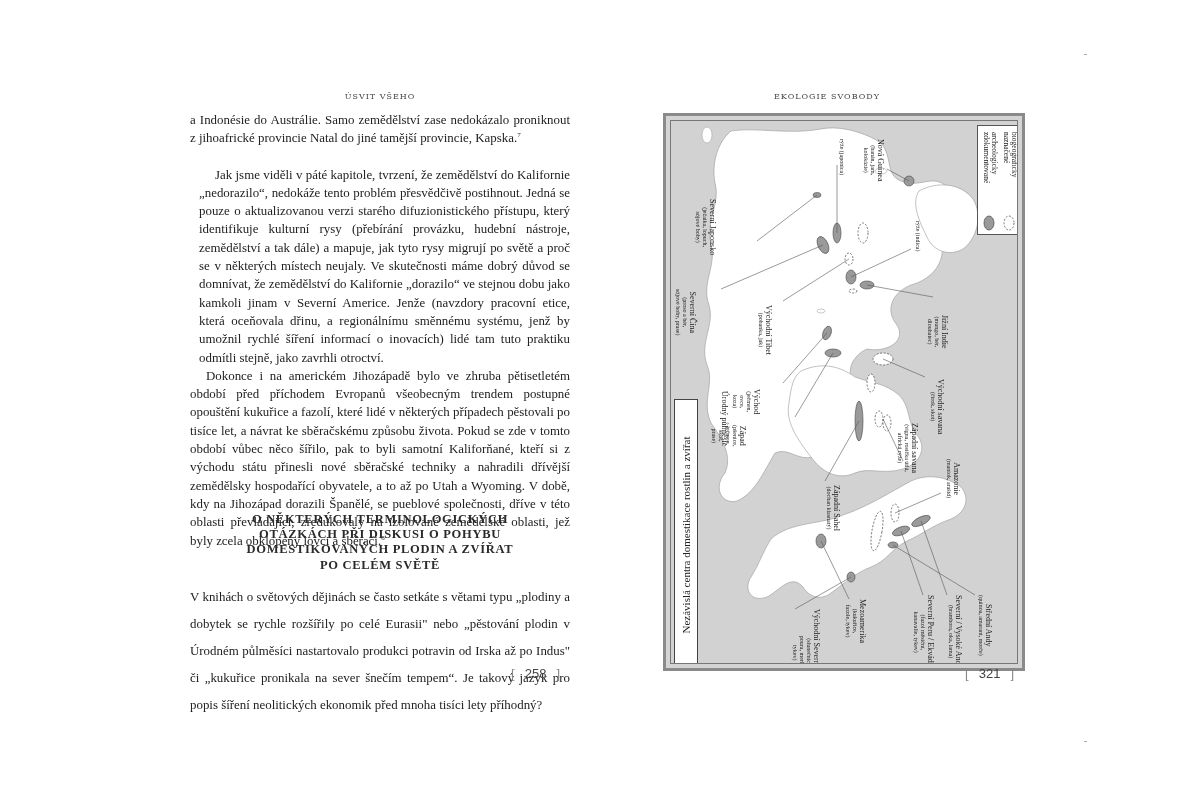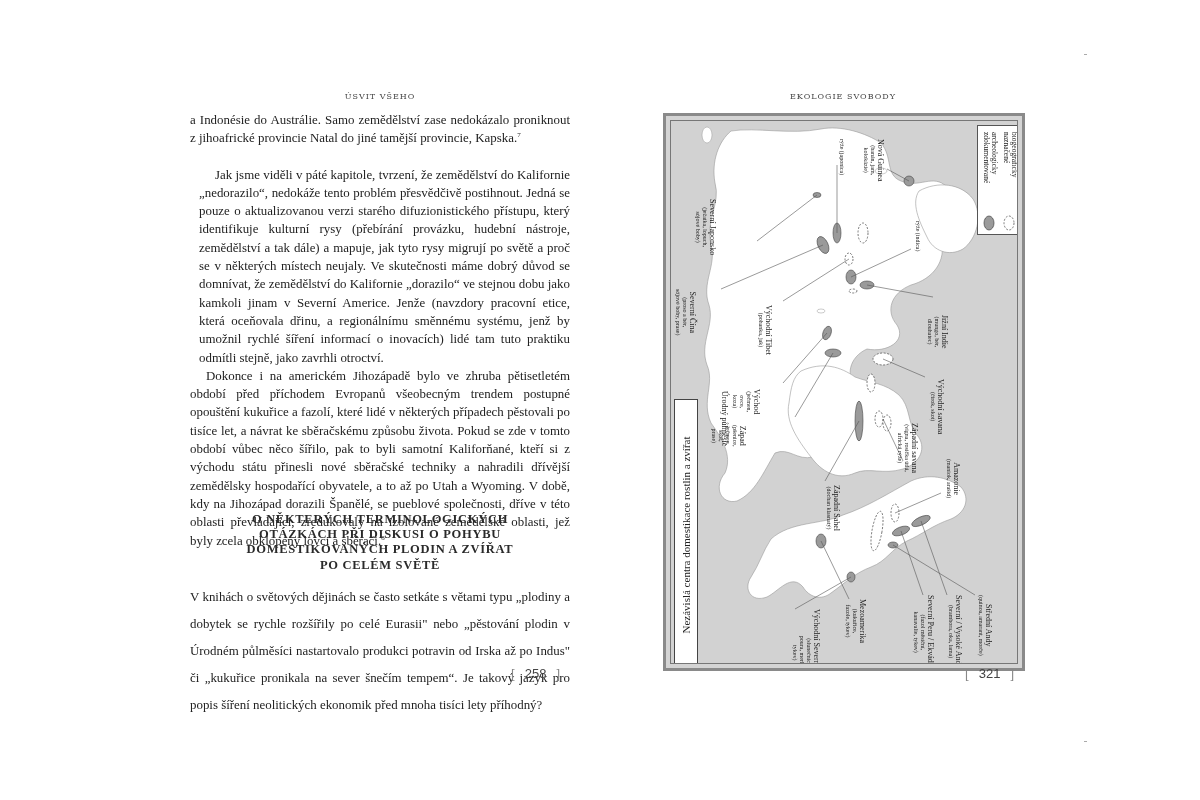--- a/index.html
+++ b/index.html
@@ -8,21 +8,21 @@
     font-family: "DejaVu Serif", "Liberation Serif", serif; color: #2a2a2a;
   }
   .page { position: absolute; top: 0; height: 800px; }
   .page-left { left: 0; width: 600px; }
   .page-right { left: 600px; width: 600px; }
   .running-head {
     position: absolute; top: 92px; font-size: 8px; letter-spacing: 1px;
     text-transform: uppercase; color: #444; text-align: center;
   }
   .page-left .running-head { left: 190px; width: 380px; text-align: center; }
-  .page-right .running-head { left: 62px; width: 362px; }
+  .page-right .running-head { left: 46px; width: 362px; }
   .body-text {
     position: absolute; left: 190px; width: 380px; top: 111px;
     font-family: "Liberation Serif", serif; font-size: 12.9px; line-height: 18.3px; color: #222;
     text-align: justify;
   }
   .body-text p { margin: 0; }
   .body-text p.indent { text-indent: 16px; }
   .body-text p.gap { margin-top: 18px; margin-left: 9px; }
   .body-text sup { font-size: 7px; vertical-align: super; line-height: 0; }
   .section-heading {

